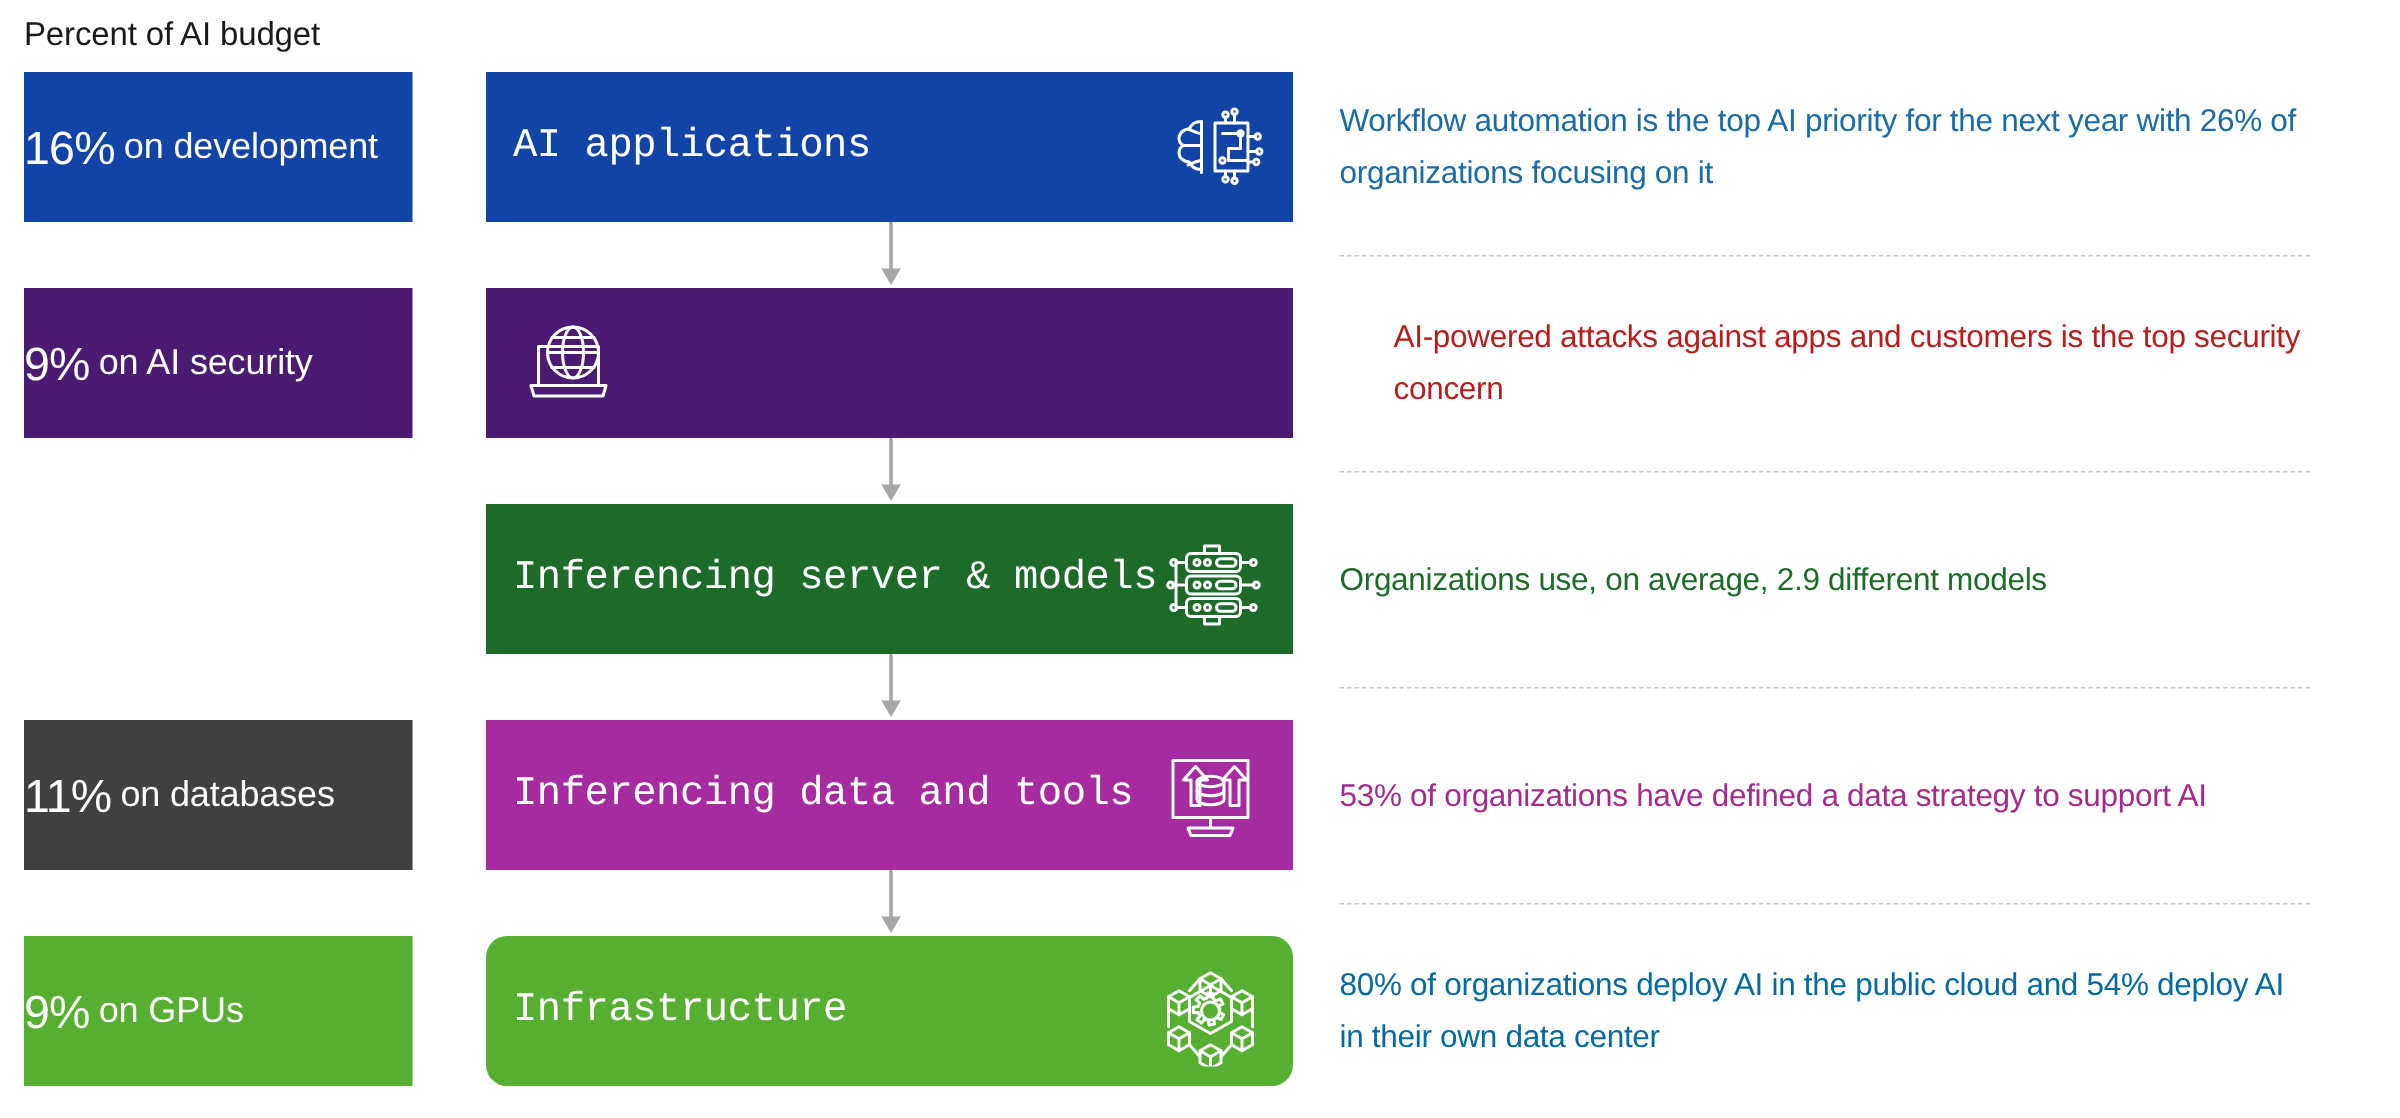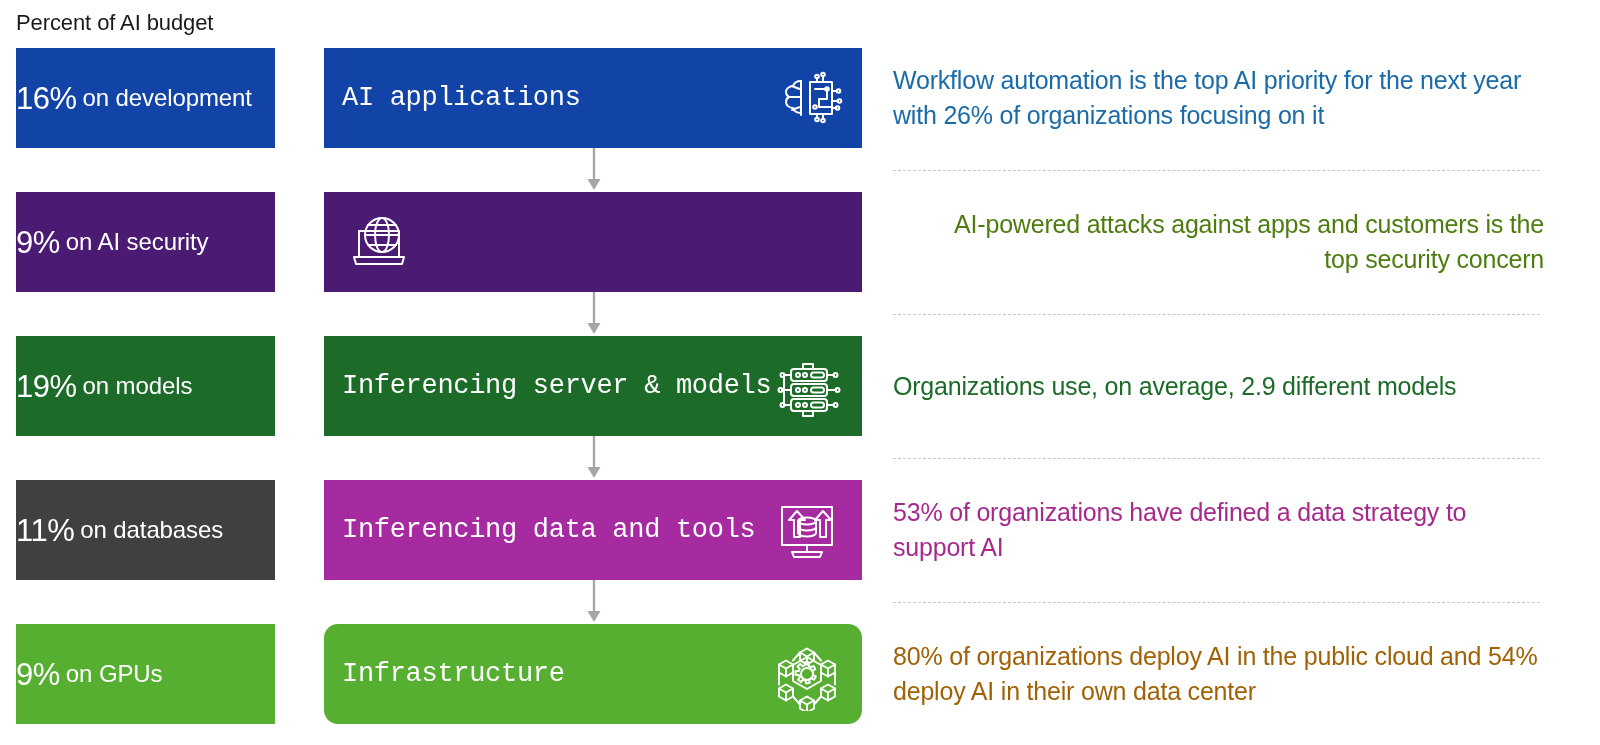--- a/index.html
+++ b/index.html
@@ -117,21 +117,21 @@
   .insight {
     position: absolute;
     left: 893px;
     top: 0;
     width: 650px;
     height: 100px;
     display: flex;
     align-items: center;
   }
   .insight-text {
-    font-size: 25px;
+    font-size: 21px;
     line-height: 35px;
     letter-spacing: -0.2px;
   }
   .insight.indent { left: 929px; width: 615px; }
 
   .divider {
     position: absolute;
     left: 893px;
     top: 122px;
     width: 647px;
@@ -203,29 +203,25 @@
   </svg>
           </div>
         </div>
         <div class="arrow">
           <svg width="16" height="44" viewBox="0 0 16 44" xmlns="http://www.w3.org/2000/svg">
             <path d="M8 0 V34" stroke="#A6A6A6" stroke-width="2.4" fill="none"></path>
             <path d="M8 42 L1.5 31 H14.5 Z" fill="#A6A6A6"></path>
           </svg>
         </div>
         <div class="insight indent">
-          <div class="insight-text" style="color: #4d7c0f; text-align: right;">AI-powered attacks against apps and customers is the top security concern</div>
+          <div class="insight-text" style="color: #b91c1c;">AI-powered attacks against apps and customers is the top security concern</div>
         </div>
         <div class="divider" style="border-top-color: rgb(200, 200, 200);"></div>
       </div>
       <div class="row">
-        <div class="budget-chip" style="background: rgb(29, 107, 41);">
-          <span class="budget-pct">19%</span>
-          <span class="budget-label">on models</span>
-        </div>
         <div class="stack-box" style="background: rgb(29, 107, 41);">
           <div class="stack-label">Inferencing server &amp; models</div>
           <div class="stack-icon">
             <svg viewBox="0 0 74 74" xmlns="http://www.w3.org/2000/svg" fill="none" stroke="#ffffff" stroke-width="2" stroke-linecap="round" stroke-linejoin="round">
     <rect x="20" y="20" width="36" height="12" rx="3"></rect>
     <rect x="20" y="35" width="36" height="12" rx="3"></rect>
     <rect x="20" y="50" width="36" height="12" rx="3"></rect>
     <circle cx="27" cy="26" r="2"></circle>
               <circle cx="34" cy="26" r="2"></circle>
     <circle cx="27" cy="41" r="2"></circle>
@@ -315,18 +311,18 @@
     <path d="M51 51.5l7 4 7-4M58 55.5v8"></path>
     <path d="M37 59.5l7 4v8l-7 4-7-4v-8z"></path>
     <path d="M30 63.5l7 4 7-4M37 67.5v8"></path>
     <path d="M30 15.5L23 23.5M44 15.5l7 8M9 35.5v12M65 35.5v12M23 59.5l7 8M51 59.5l-7 8"></path>
     <path d="M42.2 33.6l3.1-1.2-1.6-3.4-3.1 1.2a8 8 0 0 0-2-1.4l.4-3.3-3.7-.5-.5 3.3a8 8 0 0 0-2.3.9l-2.4-2.3-2.6 2.7 2.3 2.2a8 8 0 0 0-1 2.2l-3.3.3.1 3.8 3.3-.1a8 8 0 0 0 1.1 2.2l-2 2.6 3 2.3 2-2.6a8 8 0 0 0 2.4.7l.7 3.2 3.7-.7-.7-3.2a8 8 0 0 0 2-1.3l2.9 1.5 1.8-3.3-2.9-1.5a8 8 0 0 0 .2-2.4z"></path>
     <circle cx="37" cy="37" r="6"></circle>
   </svg>
           </div>
         </div>
         <div class="insight">
-          <div class="insight-text" style="color: #a16207;">80% of organizations deploy AI in the public cloud and  54% deploy AI in their own data center</div>
+          <div class="insight-text" style="color: #0369a1;">80% of organizations deploy AI in the public cloud and  54% deploy AI in their own data center</div>
         </div>
       </div>
     </div>
 
 </div>
 
 </body></html>

